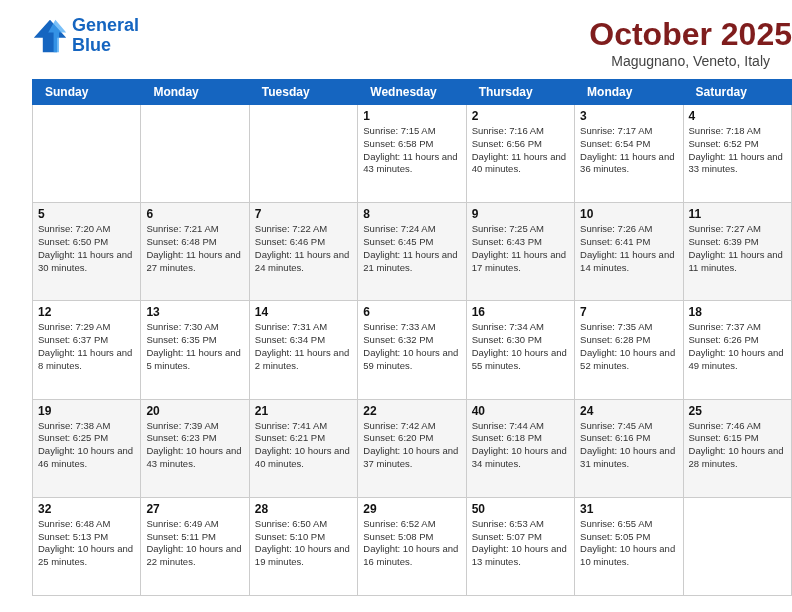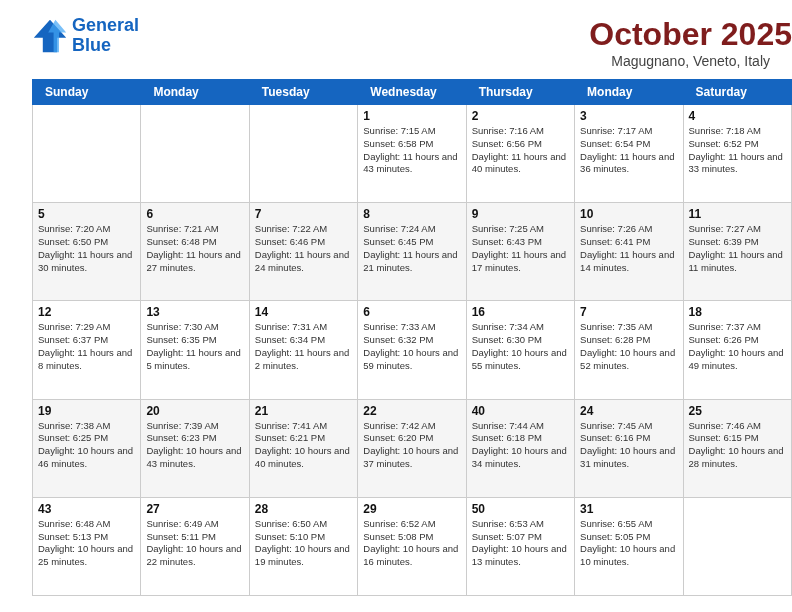--- a/index.html
+++ b/index.html
@@ -244,21 +244,21 @@
             <div class="day-num">24</div>
             <div class="day-info">Sunrise: 7:45 AM<br>Sunset: 6:16 PM<br>Daylight: 10 hours and 31 minutes.</div>
           </td>
           <td>
             <div class="day-num">25</div>
             <div class="day-info">Sunrise: 7:46 AM<br>Sunset: 6:15 PM<br>Daylight: 10 hours and 28 minutes.</div>
           </td>
         </tr>
         <tr>
           <td>
-            <div class="day-num">43</div>
+            <div class="day-num">32</div>
             <div class="day-info">Sunrise: 6:48 AM<br>Sunset: 5:13 PM<br>Daylight: 10 hours and 25 minutes.</div>
           </td>
           <td>
             <div class="day-num">27</div>
             <div class="day-info">Sunrise: 6:49 AM<br>Sunset: 5:11 PM<br>Daylight: 10 hours and 22 minutes.</div>
           </td>
           <td>
             <div class="day-num">28</div>
             <div class="day-info">Sunrise: 6:50 AM<br>Sunset: 5:10 PM<br>Daylight: 10 hours and 19 minutes.</div>
           </td>

